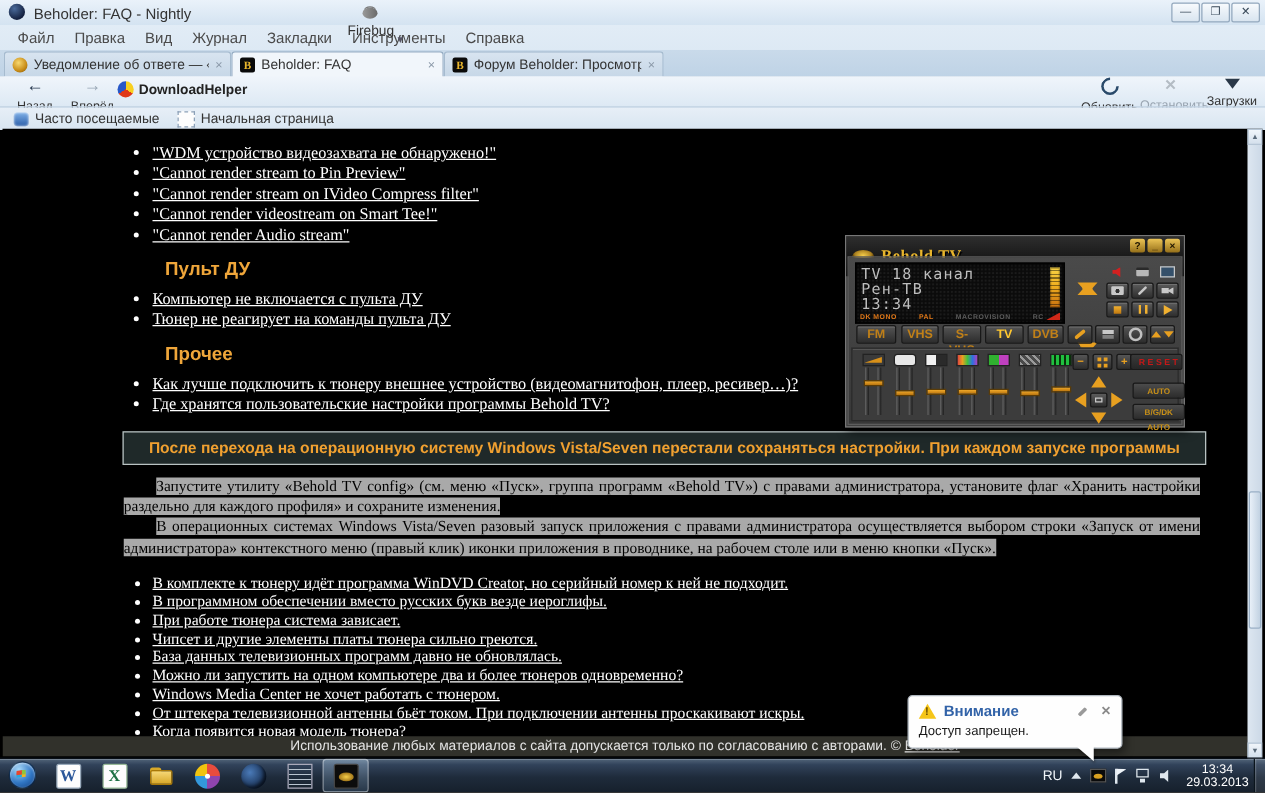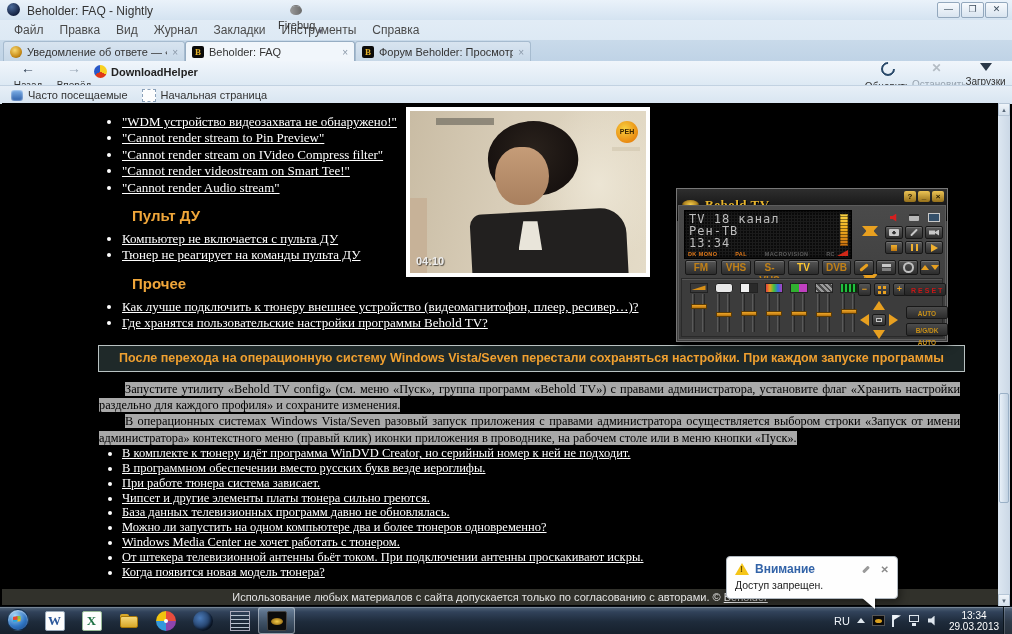--- a/index.html
+++ b/index.html
@@ -458,46 +458,33 @@
         <li><a>Как лучше подключить к тюнеру внешнее устройство (видеомагнитофон, плеер, ресивер…)?</a></li>
           <li><a>Где хранятся пользовательские настройки программы Behold TV?</a></li>
       </ul>
       <div class="qblock">
         <div>После перехода на операционную систему Windows Vista/Seven перестали сохраняться настройки. При каждом запуске программы</div>
       </div>
       <div class="answer">
         <p><span>Запустите утилиту «Behold TV config» (см. меню «Пуск», группа программ «Behold TV») с правами администратора, установите флаг «Хранить настройки раздельно для каждого профиля» и сохраните изменения.</span></p>
           <p><span>В операционных системах Windows Vista/Seven разовый запуск приложения с правами администратора осуществляется выбором строки «Запуск от имени администратора» контекстного меню (правый клик) иконки приложения в проводнике, на рабочем столе или в меню кнопки «Пуск».</span></p>
       </div>
-      <ul class="faq list-b" style="">
+      <ul class="faq list-b" style="margin-top:13px">
         <li><a>В комплекте к тюнеру идёт программа WinDVD Creator, но серийный номер к ней не подходит.</a></li>
           <li><a>В программном обеспечении вместо русских букв везде иероглифы.</a></li>
           <li><a>При работе тюнера система зависает.</a></li>
           <li><a>Чипсет и другие элементы платы тюнера сильно греются.</a></li>
           <li><a>База данных телевизионных программ давно не обновлялась.</a></li>
           <li><a>Можно ли запустить на одном компьютере два и более тюнеров одновременно?</a></li>
           <li><a>Windows Media Center не хочет работать с тюнером.</a></li>
           <li><a>От штекера телевизионной антенны бьёт током. При подключении антенны проскакивают искры.</a></li>
           <li><a>Когда появится новая модель тюнера?</a></li>
       </ul>
     </div>
 
-    <div class="video-frame">
-      <div class="photo">
-        <span class="bystander"></span>
-        <span class="hair"></span>
-        <span class="face"></span>
-        <span class="jacket"></span>
-        <span class="shirt"></span>
-        <span class="vid-caption"></span>
-        <span class="ren-logo">РЕН</span>
-        <span class="ren-sub"></span>
-        <span class="vid-time">04:10</span>
-      </div>
-    </div>
 
     <div class="page-footer">
       <span>Использование любых материалов с сайта допускается только по согласованию с авторами. ©</span>
       <a>Beholder</a>
     </div>
 
     <div class="scrollbar">
       <span class="sb-btn sb-up">▲</span>
       <span class="sb-thumb"></span>
       <span class="sb-btn sb-down">▼</span>

